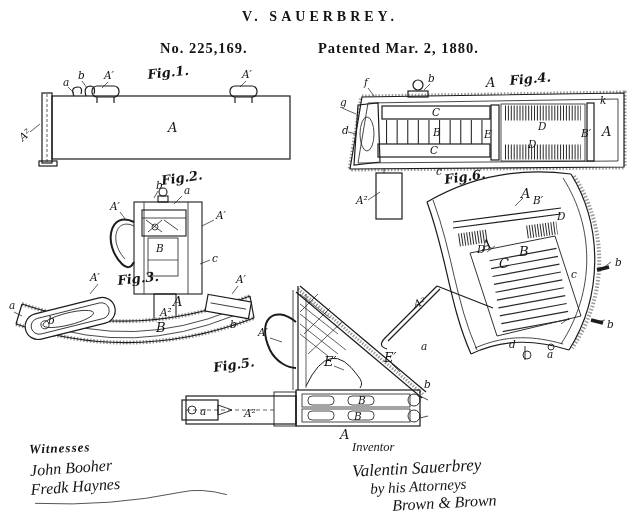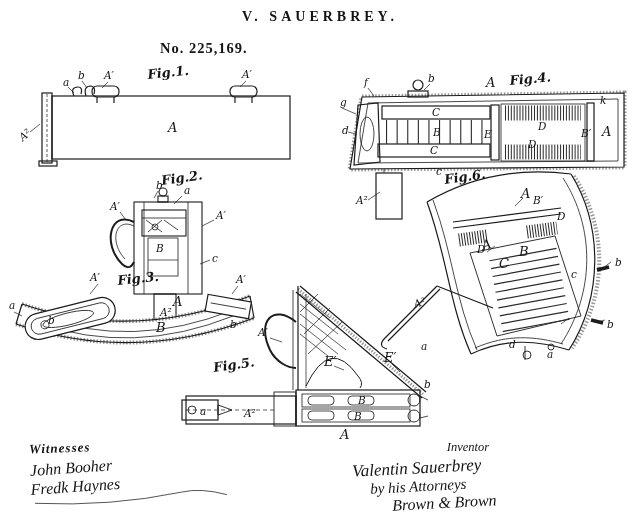--- a/index.html
+++ b/index.html
@@ -12,33 +12,34 @@
   .hdr-no{position:absolute;top:40px;left:116px;font-weight:bold;font-size:14.5px;letter-spacing:1px;margin-left:44px;}
   .hdr-date{position:absolute;top:40px;left:318px;font-weight:bold;font-size:14.5px;letter-spacing:1px;}
   svg.fig{position:absolute;overflow:visible;}
   svg.fig text{font-family:"DejaVu Serif",serif;font-style:italic;font-size:10.5px;fill:#141414;}
   svg.fig text.ft{font-size:13px;font-weight:bold;}
   svg.fig text.big{font-size:13px;}
   .sig-wit{position:absolute;left:30px;top:438px;transform:rotate(-2deg);}
   .sig-wit .h{font-style:italic;font-weight:bold;font-size:13px;letter-spacing:1px;}
   .sig-wit .n{font-style:italic;font-size:16px;line-height:19px;transform:rotate(-2deg);}
   .sig-inv{position:absolute;left:352px;top:440px;width:260px;}
-  .sig-inv .h{font-style:italic;font-size:12.5px;text-align:center;padding-right:28px;}
+  .sig-inv .h{font-style:italic;font-size:12.5px;text-align:left;padding-right:28px;}
   .sig-inv .n1{font-style:italic;font-size:17px;transform:rotate(-3deg);}
   .sig-inv .n2{font-style:italic;font-size:15px;padding-left:18px;transform:rotate(-3deg);}
   .sig-inv .n3{font-style:italic;font-size:16px;padding-left:40px;transform:rotate(-3deg);}
   .flourish{display:block;margin-top:-4px;}
 </style>
 </head>
 <body>
 
 <div class="page">
 
   <div class="hdr-name">V. SAUERBREY.</div>
   <div class="hdr-no">No. 225,169.</div>
+  <div class="hdr-date">Patented Mar. 2, 1880.</div>
 
   <svg class="fig" style="left:18px;top:66px;" width="292" height="108" viewBox="0 0 292 108">
     <g stroke="#1c1c1c" fill="none" stroke-width="1.2">
       <rect x="34" y="30" width="238" height="63" fill="#fff"></rect>
       <rect x="24" y="27" width="10" height="70"></rect>
       <line x1="29" y1="28" x2="29" y2="96" stroke-width="0.7" stroke-dasharray="3 2"></line>
       <rect x="21" y="95" width="18" height="5"></rect>
       <rect x="74" y="20" width="27" height="11" rx="5"></rect>
       <line x1="79" y1="31" x2="79" y2="37"></line>
         <line x1="96" y1="31" x2="96" y2="37"></line>

